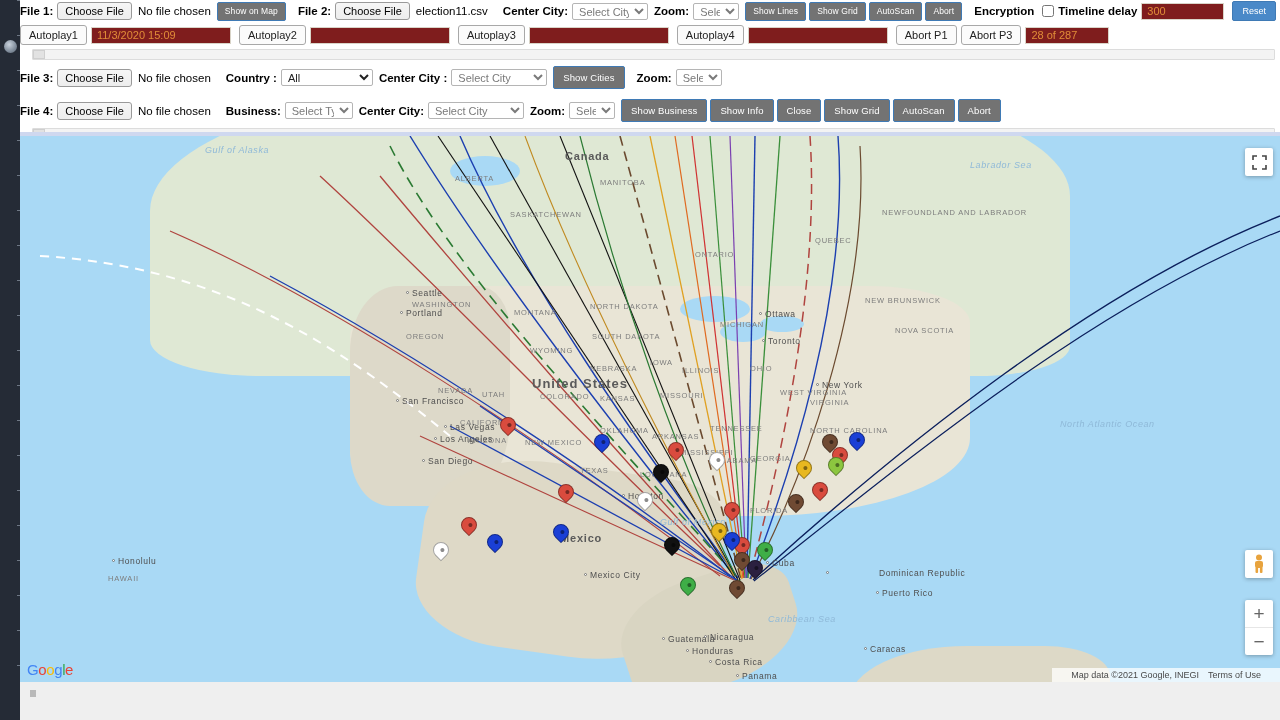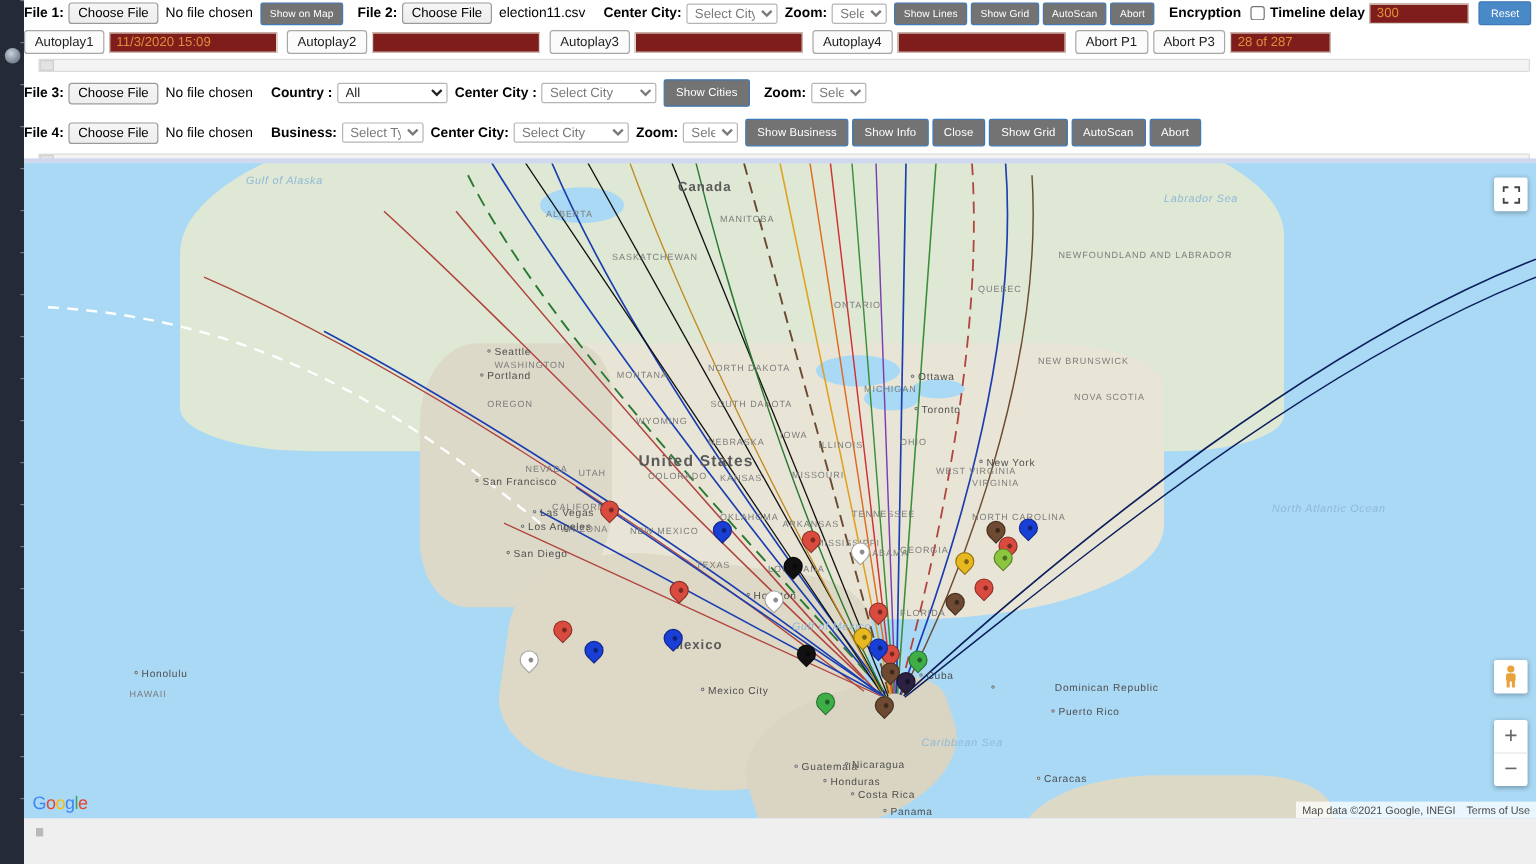--- a/index.html
+++ b/index.html
@@ -249,21 +249,21 @@
   .gmlogo span:nth-child(2){color:#EA4335}
   .gmlogo span:nth-child(3){color:#FBBC05}
   .gmlogo span:nth-child(4){color:#4285F4}
   .gmlogo span:nth-child(5){color:#34A853}
   .gmlogo span:nth-child(6){color:#EA4335}
 
   .attrib {
     position: absolute; right: 0; bottom: 0;
     background: rgba(255,255,255,.75);
     font-size: 9px; color: #4a4a4a;
-    padding: 2px 5px; display: flex; gap: 9px;
+    padding: 2px 19px; display: flex; gap: 9px;
   }
   .attrib .tou { color: #4a4a4a; }
 
   
   .bottom-strip {
     position: absolute; left: 20px; top: 682px;
     width: 1260px; height: 38px; background: #efefef;
   }
   .bottom-bar {
     position: absolute; left: 20px; top: 682px;

